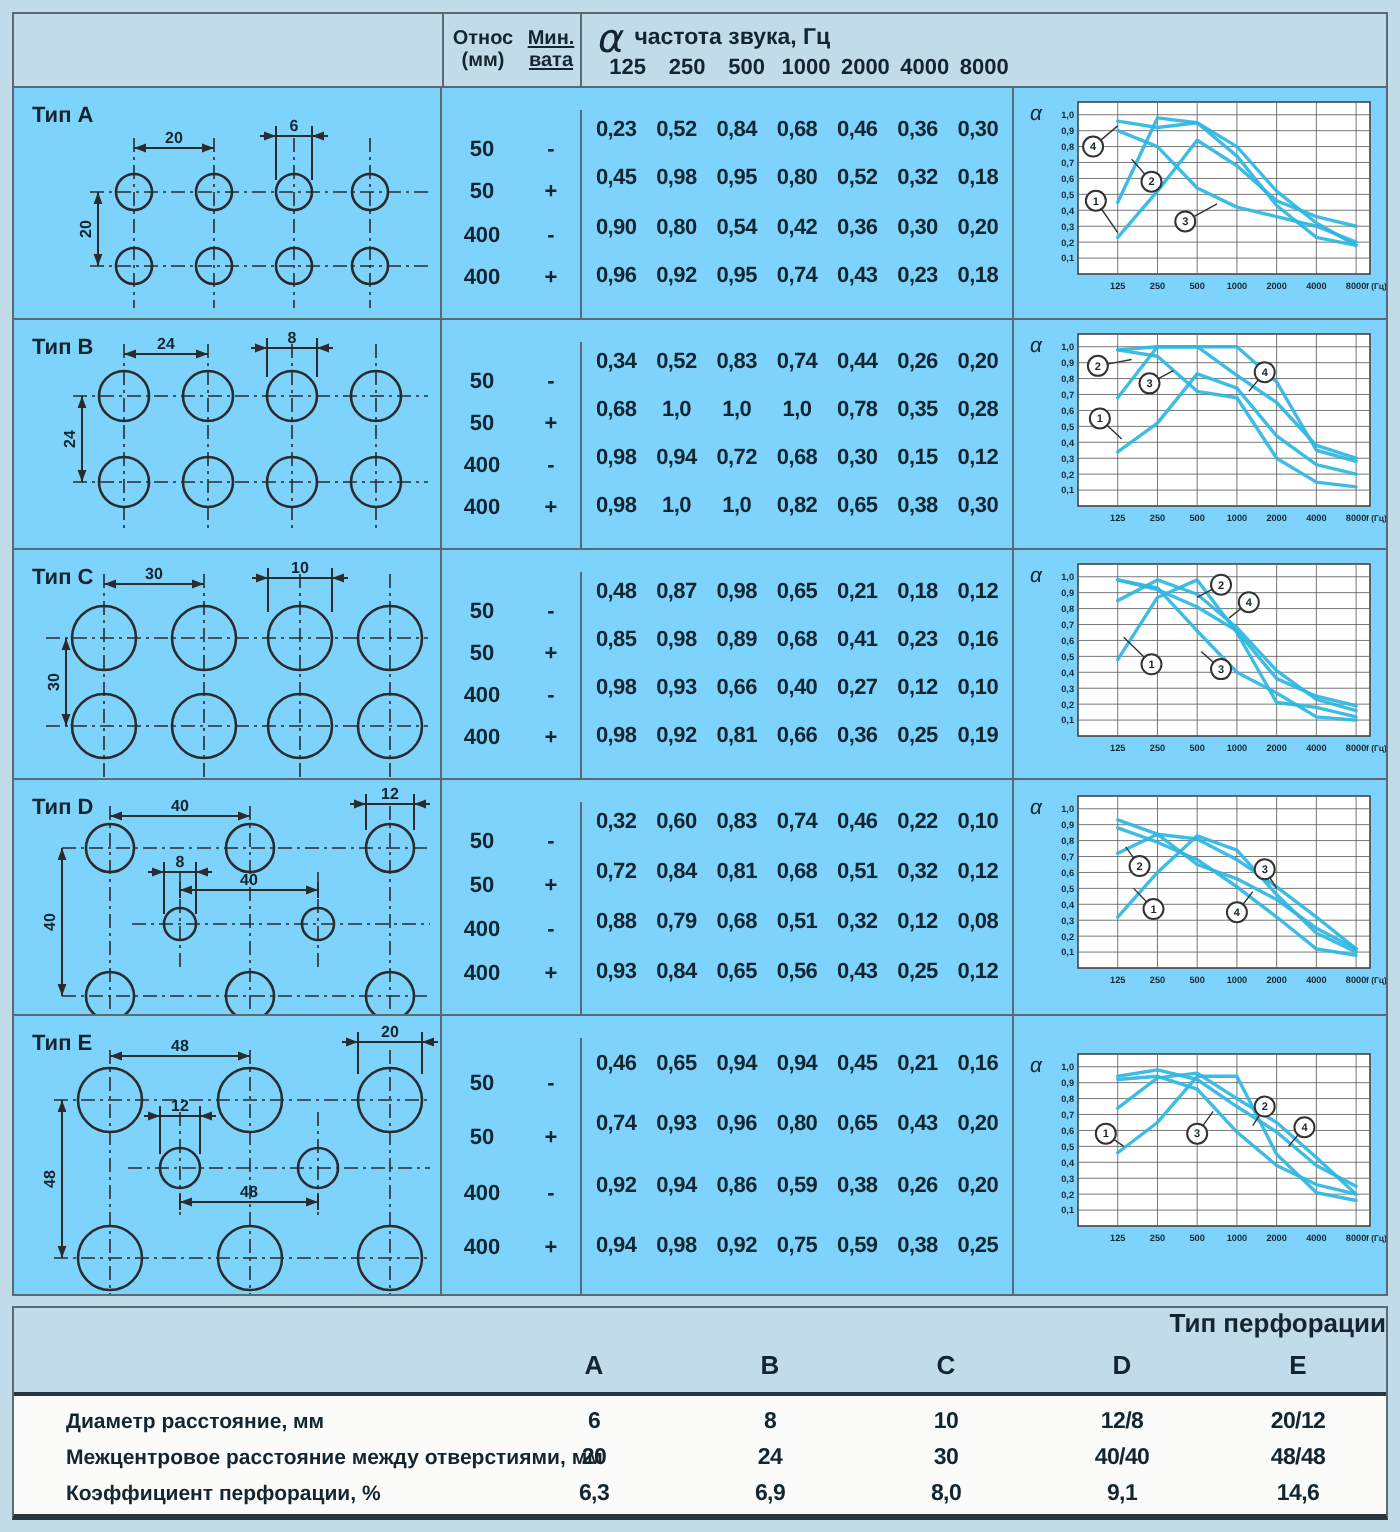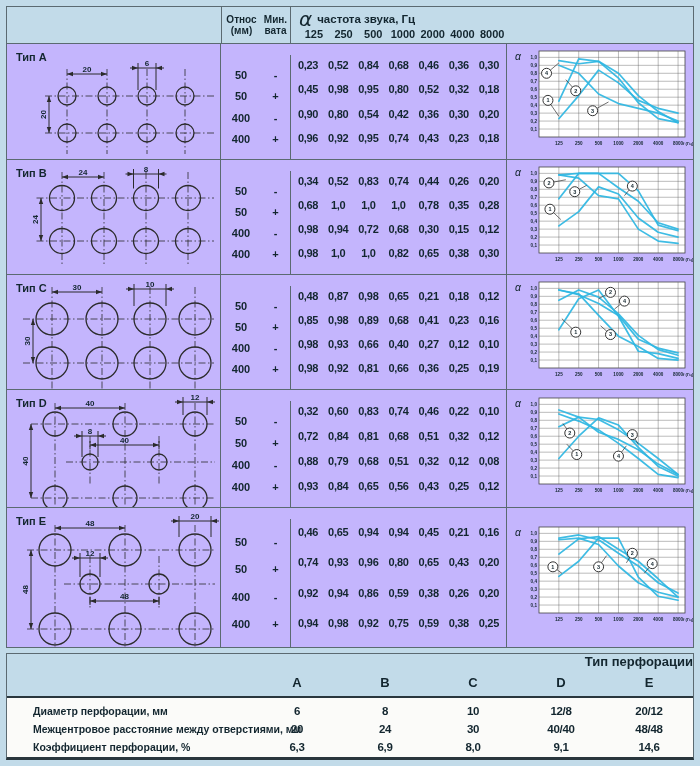--- a/index.html
+++ b/index.html
@@ -22,30 +22,30 @@
     height:37px;
     background:#c2dbe9;
     border-bottom:1px solid #5b6a71;
   }
   .h-rel,.h-wool {
     font-size:10px; font-weight:bold;
     display:flex; align-items:center; justify-content:center;
     text-align:center; line-height:1.15;
   }
   .h-rel { border-left:1px solid #5b6a71; }
-  .h-wool { border-right:1px solid #5b6a71; }
+  .h-wool { border-right:1px solid #5b6a71;text-decoration:underline; }
   .h-main { padding-left:8px; overflow:hidden; }
   .h-title { font-size:11.5px; font-weight:bold; display:flex; align-items:center; gap:5px; height:21px; padding-top:2px; white-space:nowrap; }
   .h-title .alpha { font-size:20px; font-weight:normal; font-style:italic; line-height:0.8; font-family:"DejaVu Sans", sans-serif; }
   .h-freqs { display:grid; grid-template-columns:repeat(7,1fr); width:208px; font-size:11px; font-weight:bold; }
   .h-freqs span { text-align:center; }
   .section {
     display:grid;
     grid-template-columns:214px 40px 30px 216px 186px;
-    background:#c4b5fd;
+    background:#7dd3fc;
   }
   .section + .section { border-top:1px solid #5b6a71; }
   .cell-draw { border-right:1px solid #5b6a71; overflow:hidden; }
   .cell-rel, .cell-wool {
     display:grid; grid-template-rows:repeat(4,1fr);
     padding:9px 0; font-size:11px; font-weight:bold;margin-top:11px;
   }
   .cell-rel div, .cell-wool div { display:flex; align-items:center; justify-content:center; }
   .cell-wool { border-right:1px solid #5b6a71; }
   .cell-data {
@@ -804,21 +804,21 @@
           <span></span>
           <span>A</span>
           <span>B</span>
           <span>C</span>
           <span>D</span>
           <span>E</span>
         </div>
     </div>
     <div class="bt-body">
         <div class="bt-row">
-          <div class="lbl">Диаметр перфорации, мм</div>
+          <div class="lbl">Диаметр расстояние, мм</div>
           <div class="val">6</div>
           <div class="val">8</div>
           <div class="val">10</div>
           <div class="val">12/8</div>
           <div class="val">20/12</div>
         </div>
         <div class="bt-row">
           <div class="lbl">Межцентровое расстояние между отверстиями, мм</div>
           <div class="val">20</div>
           <div class="val">24</div>

